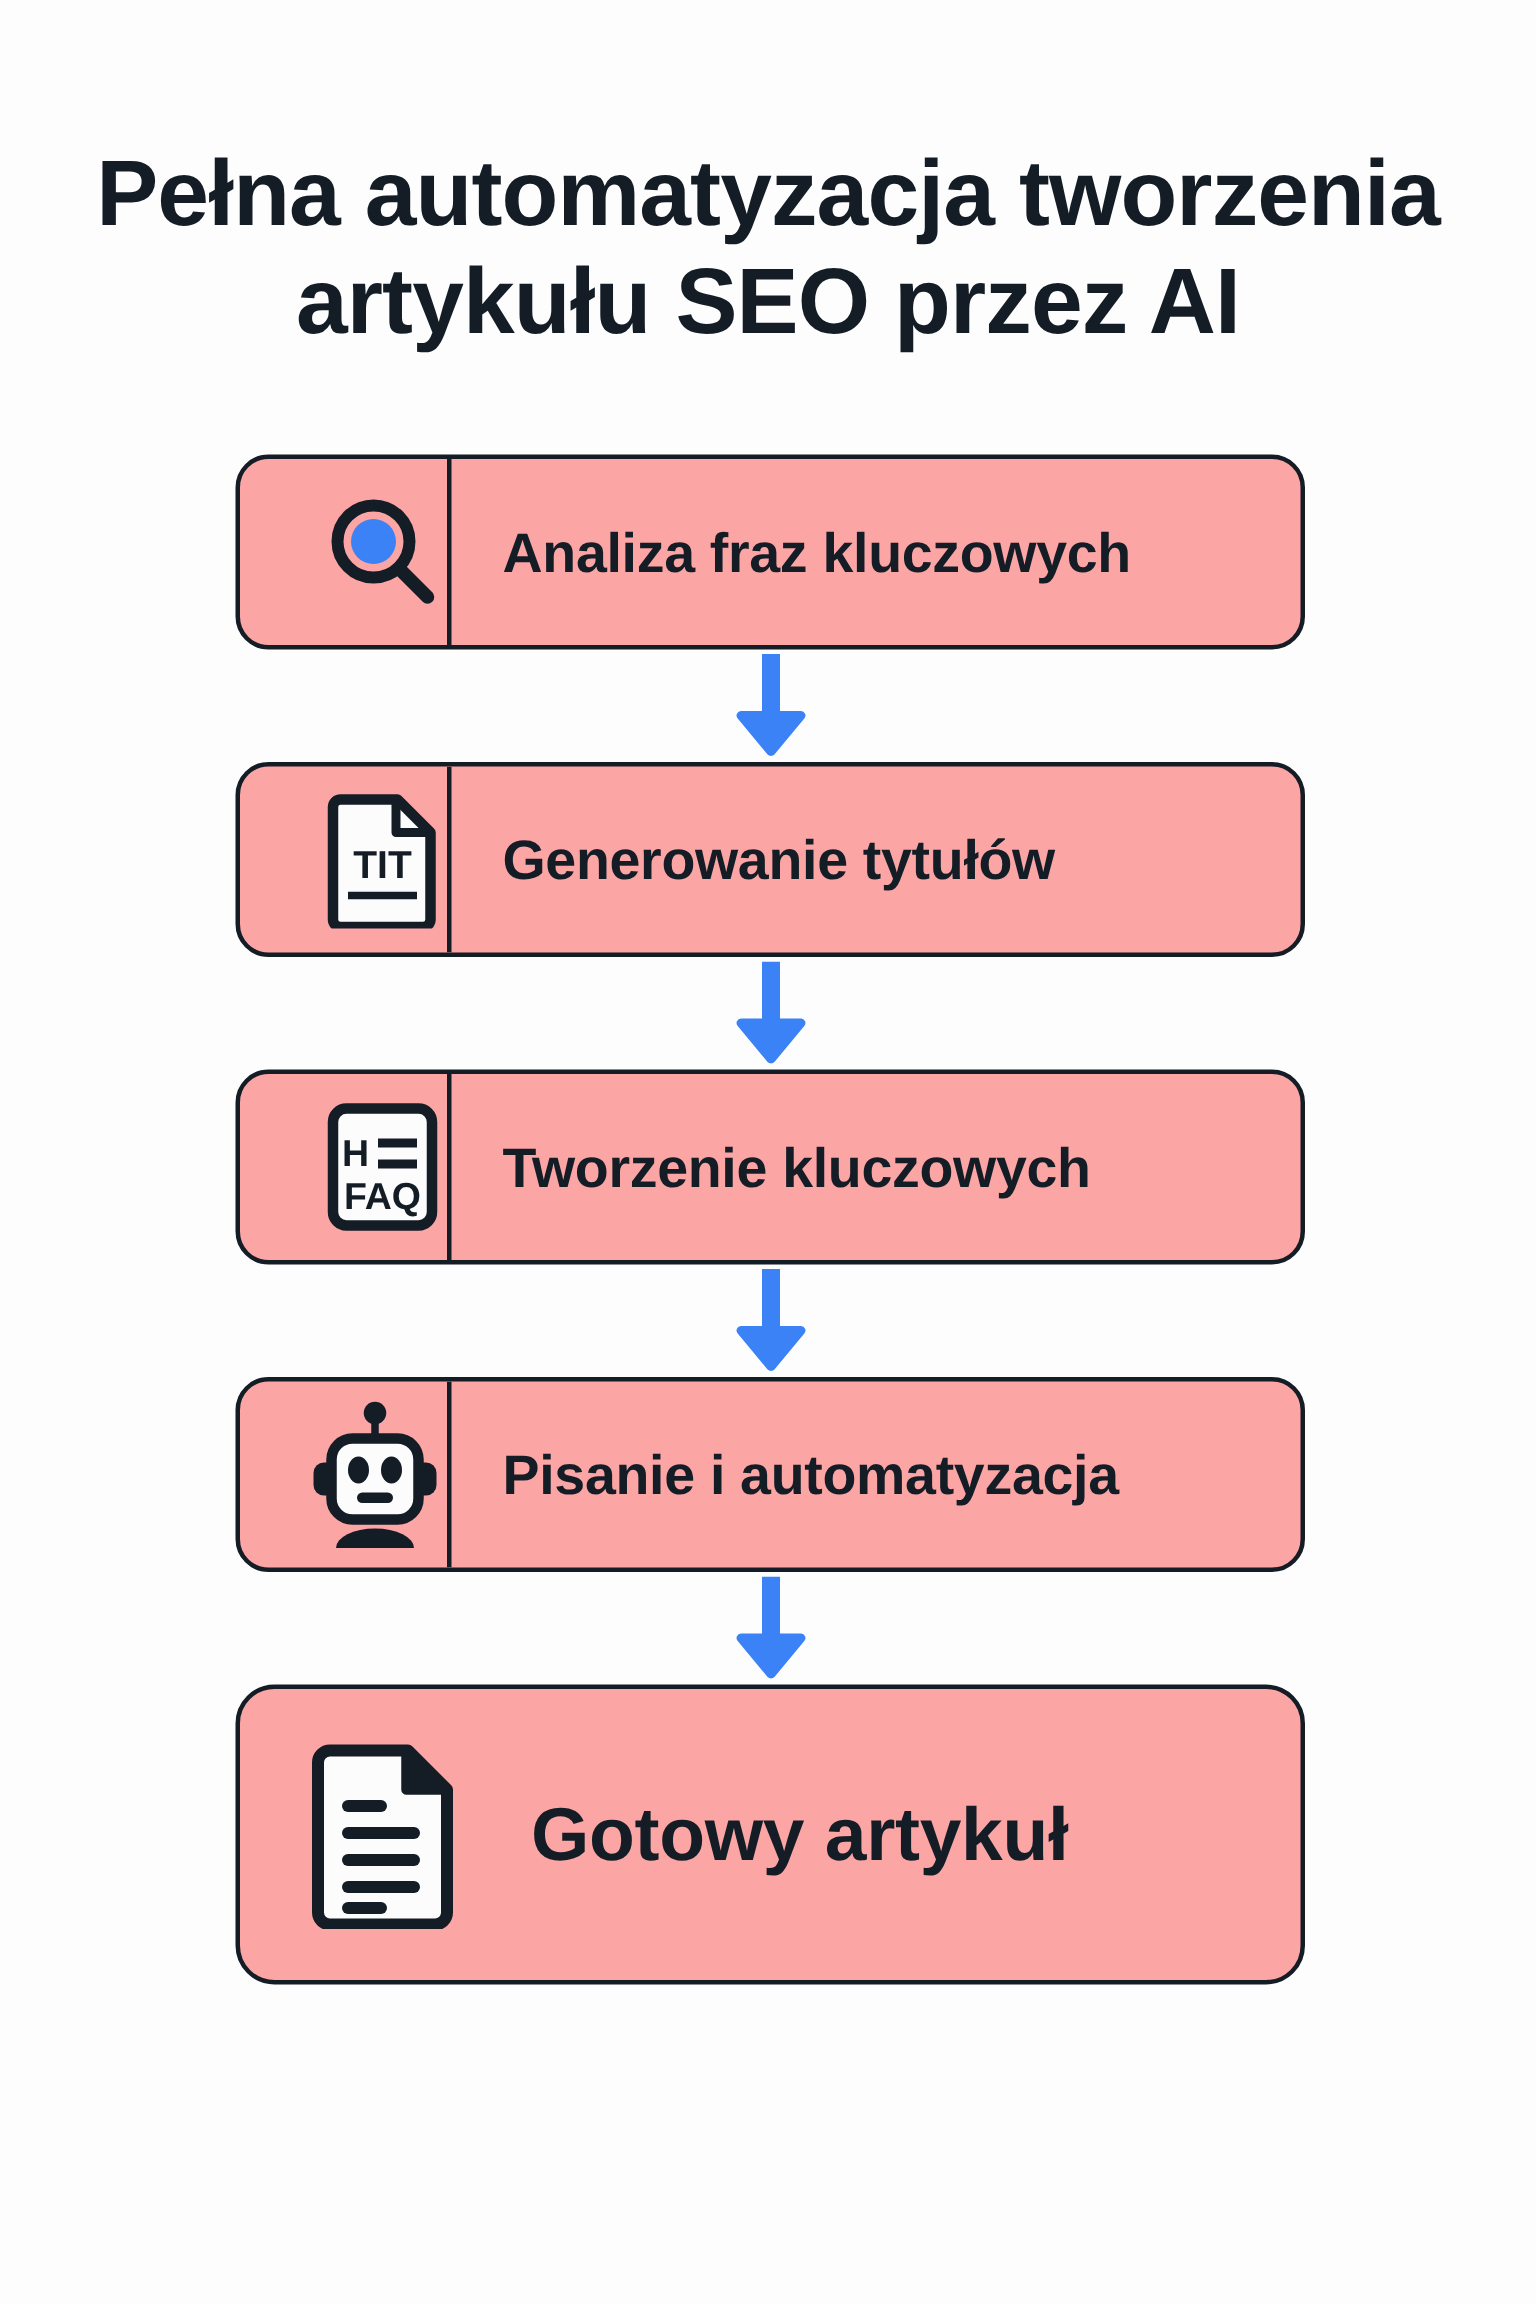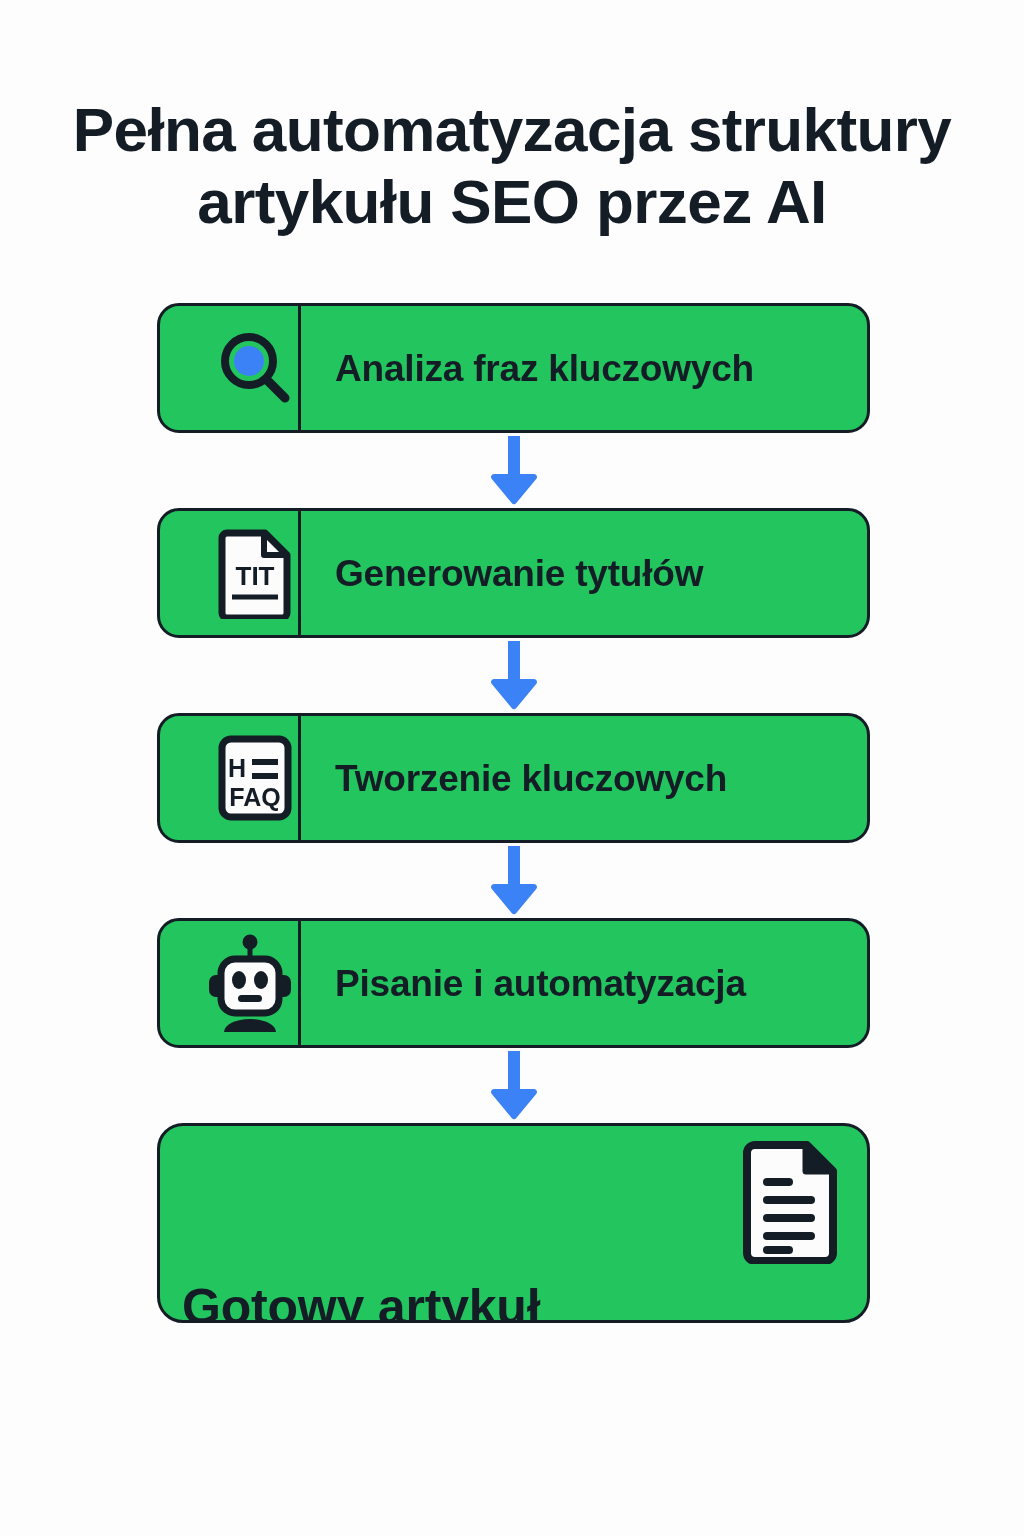--- a/index.html
+++ b/index.html
@@ -45,34 +45,33 @@
     top: 303px;
     width: 713px;
   }
 
   .card {
     position: relative;
     box-sizing: border-box;
     width: 713px;
     border: 3px solid #141d26;
     border-radius: 22px;
-    background: #22c55e;
+    background: #fca5a5;
     display: flex;
     align-items: stretch;
     overflow: hidden;
   }
 
   .card.step {
     height: 130px;
   }
 
   .card.final {
     height: 200px;
     border-radius: 26px;
-    flex-direction: column;
   }
 
   .icon-cell {
     flex: 0 0 138px;
     display: flex;
     align-items: center;
     justify-content: flex-end;
     border-right: 3px solid #141d26;
   }
 
@@ -127,21 +126,21 @@
   
   .icon svg {
     display: block;
   }
 </style>
 </head>
 <body>
 
 <div class="page">
 
-  <h1 class="title">Pełna automatyzacja struktury artykułu SEO przez AI</h1>
+  <h1 class="title">Pełna automatyzacja tworzenia artykułu SEO przez AI</h1>
 
   <div class="flow">
 
     <div class="card step">
       <div class="icon-cell">
         <span class="icon">
           <svg width="86" height="86" viewBox="0 0 86 86">
             <circle cx="37" cy="36" r="24" fill="none" stroke="#141d26" stroke-width="8"></circle>
             <circle cx="37" cy="36" r="15" fill="#3b82f6"></circle>
             <line x1="54" y1="54" x2="73" y2="73" stroke="#141d26" stroke-width="9" stroke-linecap="round"></line>

